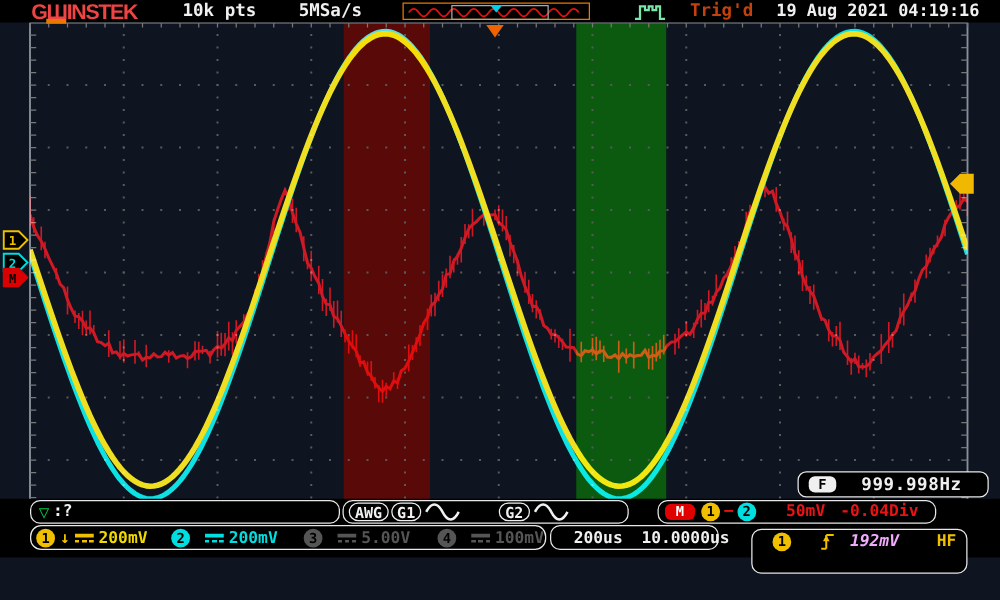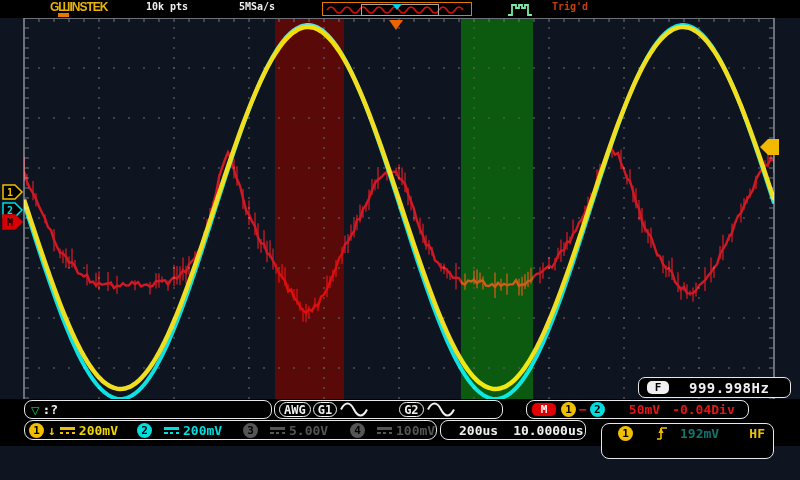--- a/index.html
+++ b/index.html
@@ -1,21 +1,21 @@
 <!DOCTYPE html>
 <html><head>
 <meta charset="utf-8">
 <style>
   html,body{margin:0;padding:0;}
   body{width:800px;height:480px;background:#0E1420;position:relative;overflow:hidden;
        font-family:"DejaVu Sans Mono","Liberation Mono",monospace;font-weight:bold;}
   .abs{position:absolute;}
   #topbar{left:0;top:0;width:800px;height:18px;background:#000;}
-  .tb-text{position:absolute;top:1px;color:#F0F0F0;font-size:10px;white-space:pre;}
-  #logo{left:25px;top:0;font-size:12px;color:#eab308;letter-spacing:-1px;font-family:"Liberation Sans",sans-serif;font-weight:900;margin-left:25px;}
+  .tb-text{position:absolute;top:1px;color:#F0F0F0;font-size:14px;white-space:pre;}
+  #logo{left:25px;top:0;font-size:17px;color:#ef4444;letter-spacing:-1px;font-family:"Liberation Sans",sans-serif;font-weight:900;}
   #logo .w{border-bottom:4px solid #E87800;display:inline-block;line-height:11px;}
   #acqbox{left:322px;top:2px;width:148px;height:12px;border:1.5px solid #E87800;background:#000;}
   #acq-inner{left:38px;top:0.5px;width:76px;height:10px;border:1px solid #A8A8A8;}
   #acq-tri{left:69px;top:0.5px;width:0;height:0;border-left:5px solid transparent;border-right:5px solid transparent;border-top:6px solid #00D0E8;}
   #trigd{left:552px;color:#c2410c;}
   #datetime{left:621px;font-size:13.5px;}
   #blackstrip{left:0;top:399px;width:800px;height:47px;background:#000;}
   #plot{left:0;top:0;width:800px;height:480px;}
   .panelbox{position:absolute;background:#000;border:1.5px solid #E8E8E8;border-radius:8px;
             display:flex;align-items:center;box-sizing:border-box;color:#F0F0F0;font-size:13px;}
@@ -35,23 +35,23 @@
         border-radius:50%;background-color:currentColor;flex:none;}
   .circ b{color:#000;font-size:11px;font-family:"DejaVu Sans Mono",monospace;}
   .red-t{color:#E81414;}
   #chbox{left:24px;top:420px;width:413px;height:20px;border-radius:9px;}
   .chgrp{position:absolute;top:2px;display:flex;align-items:center;gap:4px;font-size:13px;}
   .ch1c{color:#F0C000;} .ch1t{color:#F0D800;}
   .ch2c{color:#00DEE0;} .gray{color:#555;}
   .dc{display:inline-flex;flex-direction:column;gap:2px;width:15px;}
   .dc i{display:block;height:2.5px;background:currentColor;}
   .dc i.d{background:repeating-linear-gradient(90deg,currentColor 0 3.5px,transparent 3.5px 5.8px);}
-  #timebox{left:440px;top:420px;width:146px;height:20px;padding-left:18px;gap:15px;}
+  #timebox{left:440px;top:420px;width:135px;height:20px;padding-left:18px;gap:15px;}
   #trigbox{left:601px;top:423px;width:173px;height:36px;align-items:flex-start;padding:2px 8px 0 16px;gap:9px;color:#F0C000;}
-  #trigbox .lvl{color:#0f766e;margin-left:2px;}
+  #trigbox .lvl{color:#f0abfc;margin-left:2px;font-style:italic;}
   #trigbox .hf{margin-left:auto;}
   svg text{font-family:"DejaVu Sans Mono",monospace;font-weight:bold;}
 </style>
 </head>
 <body>
 
 <svg id="plot" class="abs" width="800" height="480">
     <defs>
       <clipPath id="gridclip">
         <rect x="24" y="19" width="750" height="381"></rect>
@@ -784,20 +784,21 @@
     <svg class="abs" style="left:2px;top:0" width="142" height="11">
       <path d="M2,7 q4,-6 8,0 q4,6 8,0 q4,-6 8,0 q4,6 8,0 q4,-6 8,0 q4,6 8,0 q4,-6 8,0 q4,6 8,0 q4,-6 8,0 q4,6 8,0 q4,-6 8,0 q4,6 8,0 q4,-6 8,0 q4,6 8,0 q4,-6 8,0 q4,6 8,0 q4,-6 8,0" stroke="#E01010" stroke-width="1.4" fill="none"></path>
     </svg>
     <div id="acq-inner" class="abs"></div>
     <div id="acq-tri" class="abs"></div>
   </div>
   <svg class="abs" style="left:507px;top:3px" width="27" height="14">
     <polyline points="1,12 5,12 5,2 9,2 9,5 12,5 12,2 15,2 15,5 18,5 18,2 21,2 21,12 25,12" stroke="#78E8A8" stroke-width="1.8" fill="none"></polyline>
   </svg>
   <div class="tb-text" id="trigd">Trig'd</div>
+  <div class="tb-text" id="datetime">19 Aug 2021 04:19:16</div>
 </div>
 
 <div id="blackstrip" class="abs"></div>
 
 <div id="fbox" class="panelbox">
   <span id="f-badge" class="badge">F</span>
   <span id="f-val">999.998Hz</span>
 </div>
 
 <div id="helpbox" class="panelbox">

